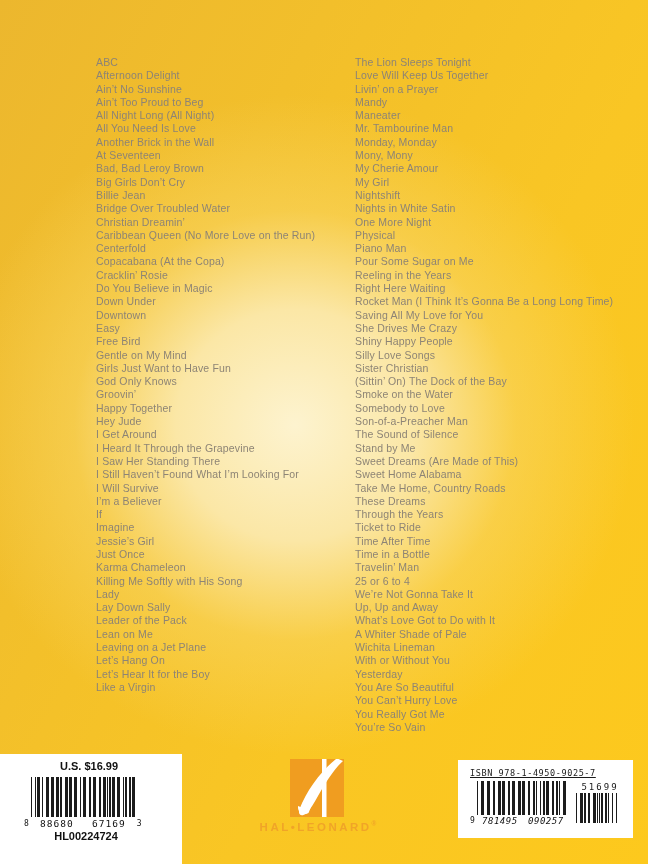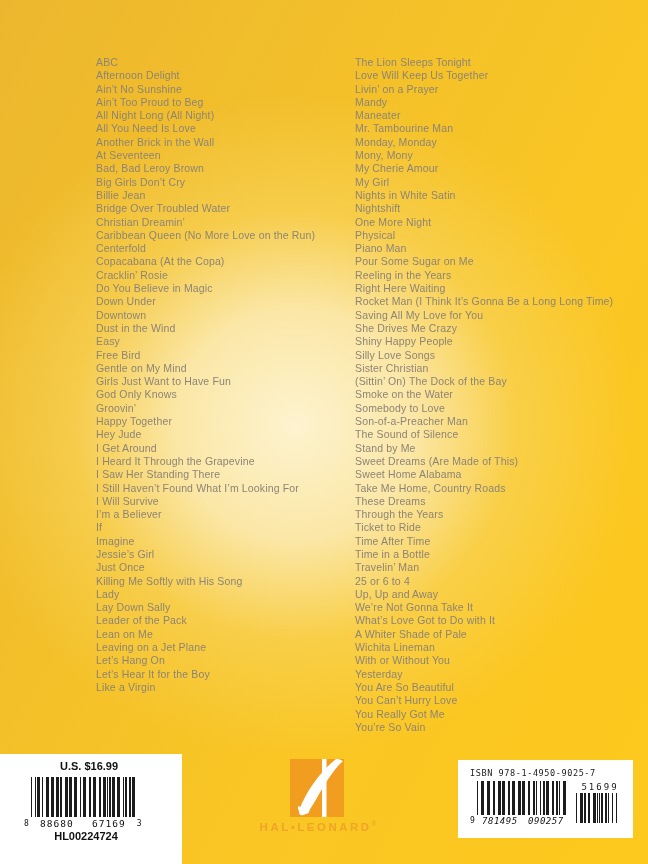--- a/index.html
+++ b/index.html
@@ -67,21 +67,21 @@
   .publisher-wordmark sup{font-size:6.5px;letter-spacing:0;}
 
   
   .isbn-box{
     position:absolute;left:458px;top:760px;width:175px;height:78px;
     background:#ffffff;
   }
   .isbn-label{
     position:absolute;top:8px;left:12px;
     font-size:8.5px;color:#1a1a1a;letter-spacing:0.6px;
-    font-family:"DejaVu Sans Mono", monospace;white-space:nowrap;
+    font-family:"DejaVu Sans Mono", monospace;white-space:nowrap;text-decoration:underline;
   }
   .ean-row{
     position:absolute;top:21px;left:10px;
     display:flex;align-items:flex-end;
   }
   .ean-main{width:92px;font-style:italic;}
   .ean-main .bars{height:34px;}
   .ean-main .bc-digits{font-size:9px;letter-spacing:0.5px;}
   .supp{
     position:absolute;top:22px;left:118px;width:48px;text-align:center;
@@ -111,39 +111,39 @@
       <div>Billie Jean</div>
       <div>Bridge Over Troubled Water</div>
       <div>Christian Dreamin’</div>
       <div>Caribbean Queen (No More Love on the Run)</div>
       <div>Centerfold</div>
       <div>Copacabana (At the Copa)</div>
       <div>Cracklin’ Rosie</div>
       <div>Do You Believe in Magic</div>
       <div>Down Under</div>
       <div>Downtown</div>
-      <div>Dust in the Wind</div>
       <div>Easy</div>
       <div>Free Bird</div>
       <div>Gentle on My Mind</div>
       <div>Girls Just Want to Have Fun</div>
       <div>God Only Knows</div>
       <div>Groovin’</div>
       <div>Happy Together</div>
       <div>Hey Jude</div>
       <div>I Get Around</div>
       <div>I Heard It Through the Grapevine</div>
       <div>I Saw Her Standing There</div>
       <div>I Still Haven’t Found What I’m Looking For</div>
       <div>I Will Survive</div>
       <div>I’m a Believer</div>
       <div>If</div>
       <div>Imagine</div>
       <div>Jessie’s Girl</div>
       <div>Just Once</div>
+      <div>Karma Chameleon</div>
       <div>Killing Me Softly with His Song</div>
       <div>Lady</div>
       <div>Lay Down Sally</div>
       <div>Leader of the Pack</div>
       <div>Lean on Me</div>
       <div>Leaving on a Jet Plane</div>
       <div>Let’s Hang On</div>
       <div>Let’s Hear It for the Boy</div>
       <div>Like a Virgin</div>
     </div>
@@ -152,22 +152,22 @@
       <div>The Lion Sleeps Tonight</div>
       <div>Love Will Keep Us Together</div>
       <div>Livin’ on a Prayer</div>
       <div>Mandy</div>
       <div>Maneater</div>
       <div>Mr. Tambourine Man</div>
       <div>Monday, Monday</div>
       <div>Mony, Mony</div>
       <div>My Cherie Amour</div>
       <div>My Girl</div>
+      <div>Nightshift</div>
       <div>Nights in White Satin</div>
-      <div>Nightshift</div>
       <div>One More Night</div>
       <div>Physical</div>
       <div>Piano Man</div>
       <div>Pour Some Sugar on Me</div>
       <div>Reeling in the Years</div>
       <div>Right Here Waiting</div>
       <div>Rocket Man (I Think It’s Gonna Be a Long Long Time)</div>
       <div>Saving All My Love for You</div>
       <div>She Drives Me Crazy</div>
       <div>Shiny Happy People</div>
@@ -182,22 +182,22 @@
       <div>Sweet Dreams (Are Made of This)</div>
       <div>Sweet Home Alabama</div>
       <div>Take Me Home, Country Roads</div>
       <div>These Dreams</div>
       <div>Through the Years</div>
       <div>Ticket to Ride</div>
       <div>Time After Time</div>
       <div>Time in a Bottle</div>
       <div>Travelin’ Man</div>
       <div>25 or 6 to 4</div>
+      <div>We’re Not Gonna Take It</div>
       <div>Up, Up and Away</div>
-      <div>We’re Not Gonna Take It</div>
       <div>What’s Love Got to Do with It</div>
       <div>A Whiter Shade of Pale</div>
       <div>Wichita Lineman</div>
       <div>With or Without You</div>
       <div>Yesterday</div>
       <div>You Are So Beautiful</div>
       <div>You Can’t Hurry Love</div>
       <div>You Really Got Me</div>
       <div>You’re So Vain</div>
     </div>

